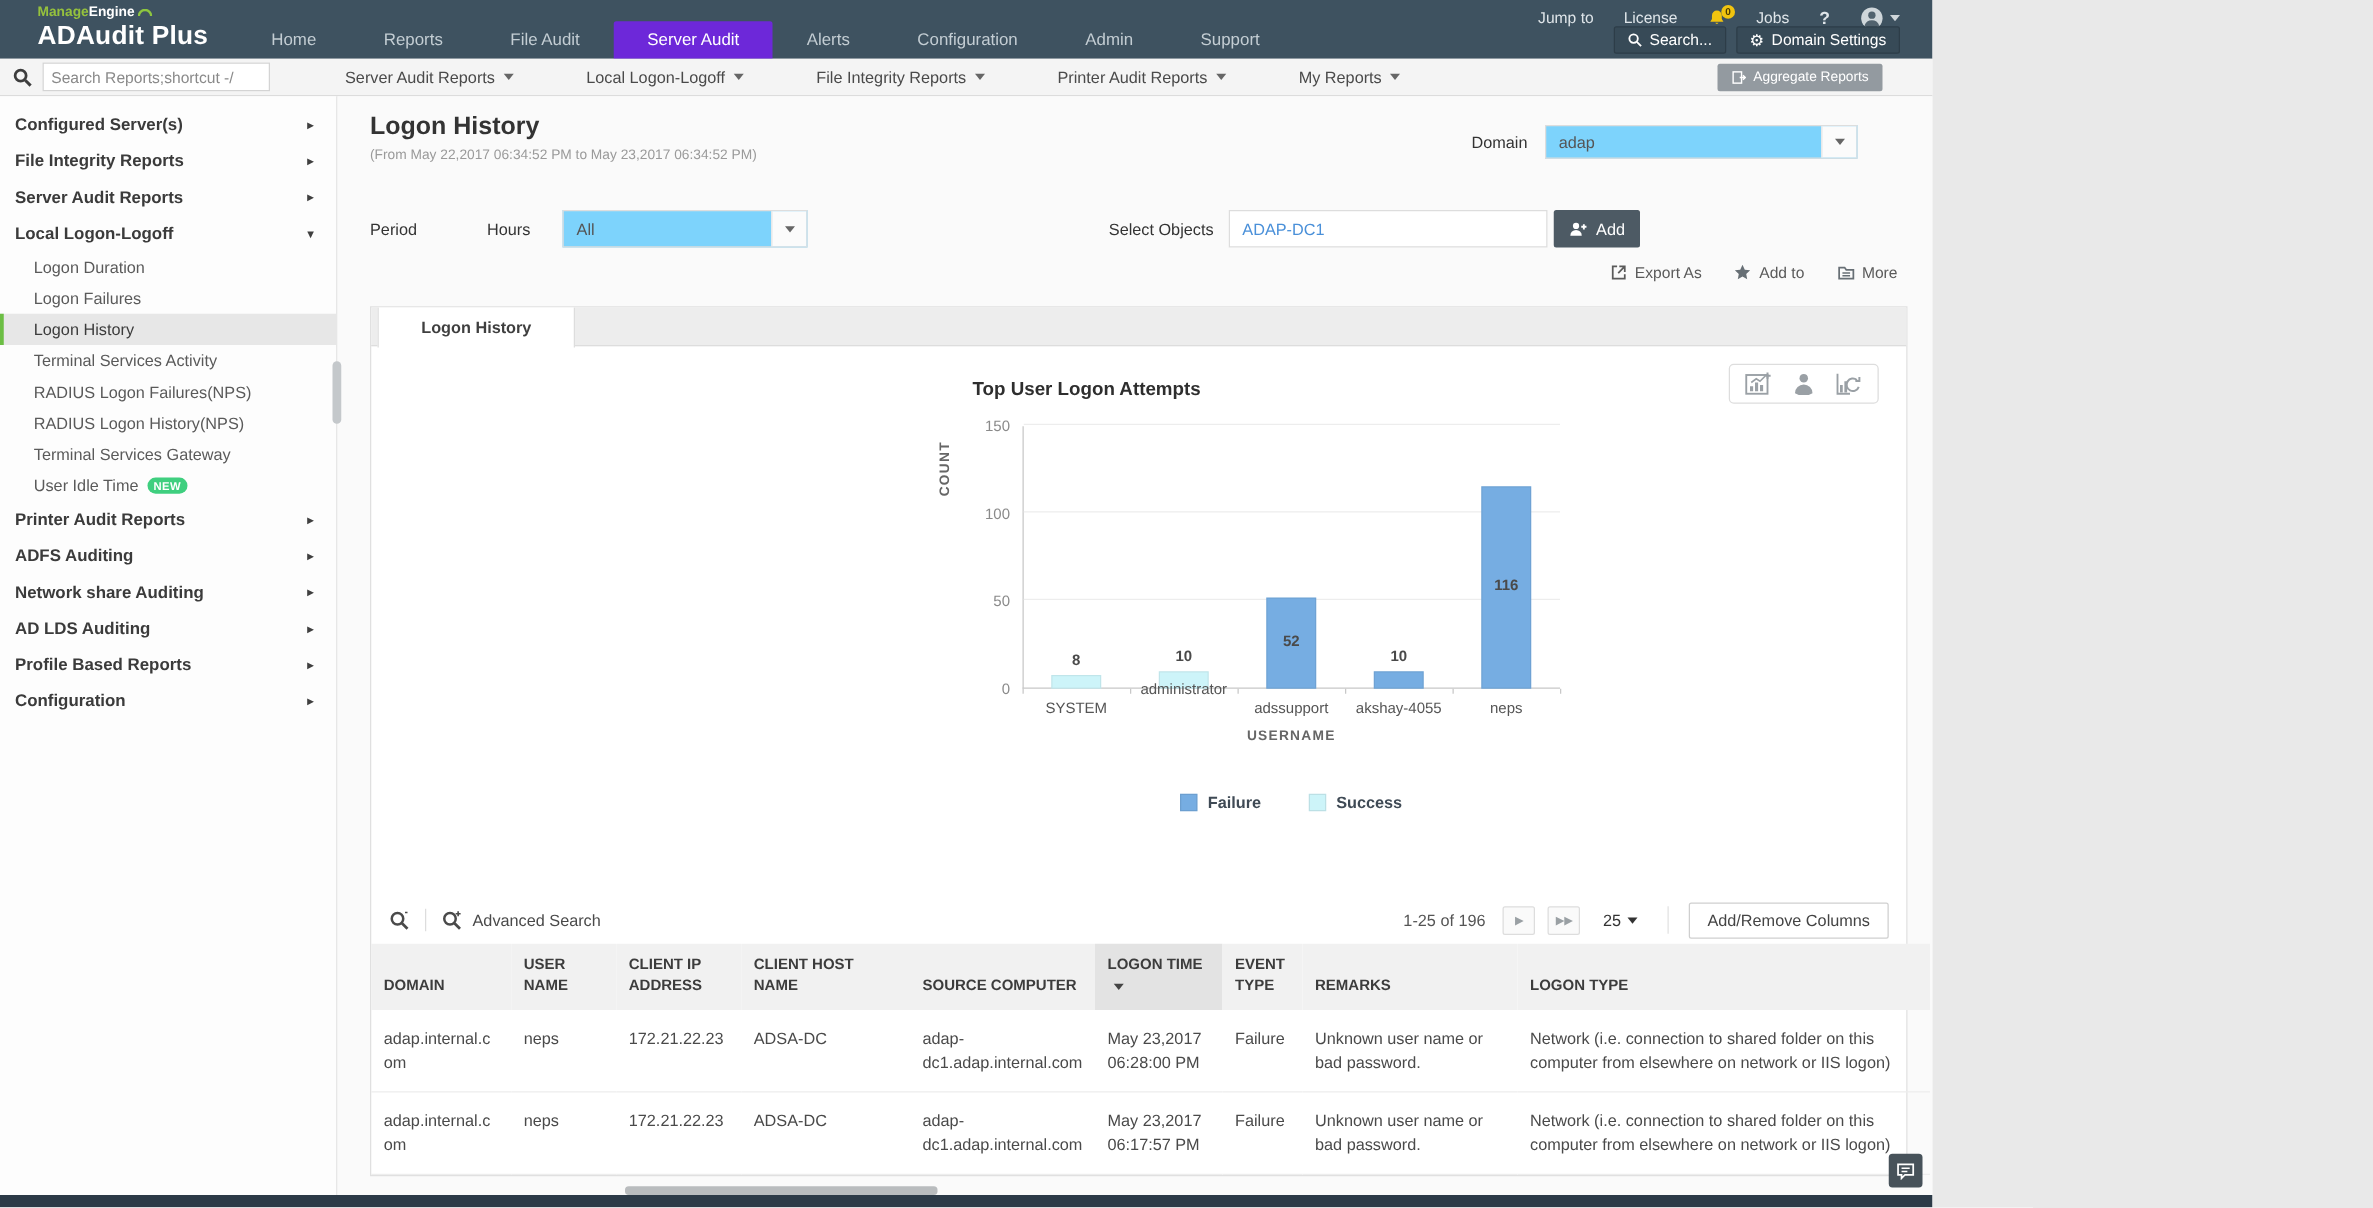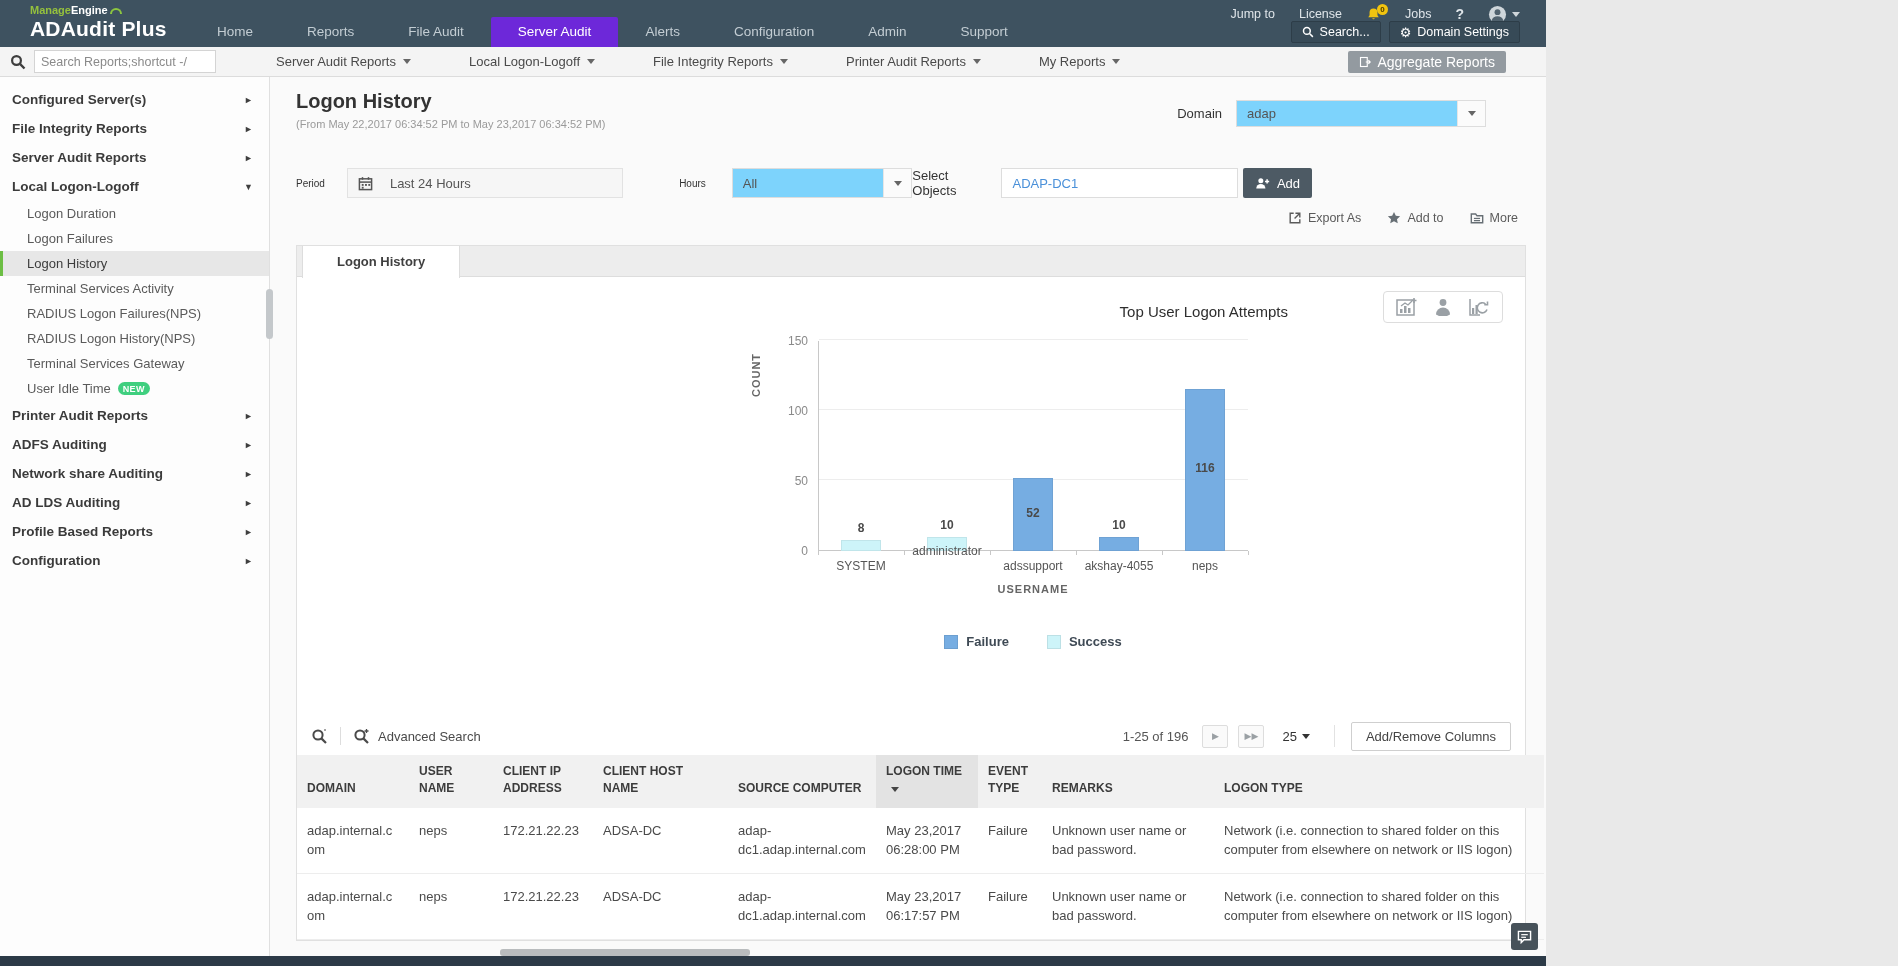--- a/index.html
+++ b/index.html
@@ -29,21 +29,21 @@
   .gear { font-size:13px; line-height:1; }
 
   
   .reportbar { height:30px; background:#f4f4f4; border-bottom:1px solid #dcdcdc; display:flex; align-items:center; position:relative; }
   .rb-search-icon { margin:0 8px 0 10px; display:inline-flex; }
   .rb-input { width:182px; height:23px; border:1px solid #d4d4d4; background:#fff; font-size:12.5px; color:#555; padding:0 6px; font-family:inherit; }
   .rb-input::placeholder { color:#8a8a8a; }
   .rb-menus { display:flex; margin-left:60px; gap:58px; }
   .rb-menu { font-size:13px; color:#4a4a4a; display:inline-flex; align-items:center; gap:7px; cursor:pointer; white-space:nowrap; }
   .tri { width:0; height:0; border-left:4px solid transparent; border-right:4px solid transparent; border-top:5px solid #666; display:inline-block; }
-  .rb-aggregate { position:absolute; right:40px; top:4px; display:inline-flex; align-items:center; gap:6px; background:#939aa0; border:none; color:#fff; font-size:14px; height:22px; padding:0 11px; border-radius:2px; cursor:pointer; font-family:inherit; }
+  .rb-aggregate { position:absolute; right:40px; top:4px; display:inline-flex; align-items:center; gap:6px; background:#939aa0; border:none; color:#fff; font-size:11px; height:22px; padding:0 11px; border-radius:2px; cursor:pointer; font-family:inherit; }
 
   
   .layout { display:flex; height:879px; }
   .sidebar { width:270px; background:#fdfdfd; border-right:1px solid #e0e0e0; padding-top:8px; position:relative; flex-shrink:0; }
   .s-item { display:flex; align-items:center; justify-content:space-between; cursor:pointer; padding:0 16px 0 12px; }
   .s-item.lvl0 { height:29px; font-size:13.5px; font-weight:bold; color:#3b3b3b;gap:32px; }
   .s-item.lvl1 { height:25px; font-size:13px; color:#5a5a5a; padding-left:27px; }
   .s-item.lvl1.active { background:#e7e7e7; border-left:3px solid #6cbe44; padding-left:24px; color:#3c3c3c; }
   .s-caret { font-size:9px; color:#3f3f3f; }
   .s-label-wrap { display:flex; align-items:center; gap:7px; }
@@ -55,41 +55,41 @@
   .report-header { padding-top:13px; display:flex; justify-content:space-between; }
   .page-title { font-size:20px; font-weight:bold; color:#333; }
   .page-sub { font-size:11px; color:#9a9a9a; margin-top:5px; }
   .domain-row { display:flex; align-items:center; gap:14px; margin-right:40px; margin-top:6px; }
   .domain-label { font-size:13px; color:#333; }
   .select-box { width:250px; height:27px; background:#7dd3fc; border:1px solid #ddd; display:flex; align-items:center; }
   .select-text { flex:1; font-size:13px; color:#555; padding:0 10px; }
   .select-chev { width:28px; height:100%; display:flex; align-items:center; justify-content:center; border-left:1px solid #e6e6e6; background:#fbfbfb; }
 
   .filter-row { margin-top:38px; display:flex; align-items:center; }
-  .f-label { font-size:10px; color:#333; }
+  .f-label { font-size:13px; color:#333; }
   .period-box { margin-left:22px; width:300px; height:30px; background:#f6f6f6; border:1px solid #e2e2e2; display:flex; align-items:center; }
   .period-cal { width:36px; height:100%; display:flex; align-items:center; justify-content:center; }
   .period-text { font-size:13px; color:#555; padding-left:6px; }
   .hours-label { margin-left:56px; }
   .hours-select { margin-left:26px; width:196px; height:30px; }
   .so-label { margin-left:auto; font-size:13px; color:#333; }
   .so-input { margin-left:12px; width:255px; height:30px; background:#fff; border:1px solid #ddd; display:flex; align-items:center; padding:0 10px; }
   .so-value { font-size:13px; color:#4a90d9; }
   .add-btn { margin-left:5px; margin-right:214px; height:30px; background:#4d5a64; color:#fff; border:none; font-size:13px; padding:0 12px; display:inline-flex; align-items:center; gap:7px; cursor:pointer; border-radius:2px; font-family:inherit; }
 
   .action-row { margin-top:13px; display:flex; justify-content:flex-end; gap:26px; margin-right:8px; }
   .action-item { display:inline-flex; align-items:center; gap:6px; font-size:12.5px; color:#5a5a5a; cursor:pointer; }
 
   .panel { margin-top:20px; background:#fff; border:1px solid #e0e0e0; }
   .tabstrip { height:31px; background:#ededed; border-bottom:1px solid #ddd; display:flex; }
   .panel-tab { background:#fff; border-right:1px solid #ddd; border-left:1px solid #ddd; margin-left:5px; height:32px; line-height:31px; padding:0 34px; font-size:13px; font-weight:bold; color:#3f3f3f; position:relative; z-index:2; cursor:pointer; }
 
   
   .chart-wrap { position:relative; height:440px; }
-  .chart-title { position:absolute; top:26px; text-align:right; font-size:15px; font-weight:normal; color:#2e2e2e; }
+  .chart-title { position:absolute; top:26px; text-align:left; font-size:15px; font-weight:bold; color:#2e2e2e; }
   .chart-tools { position:absolute; right:22px; top:14px; border:1px solid #ddd; border-radius:4px; padding:5px 12px; display:flex; gap:16px; align-items:center; }
   .ylabel { position:absolute; font-size:11px; font-weight:bold; color:#666; letter-spacing:1px; transform:rotate(-90deg); transform-origin:center; }
   .ytick { position:absolute; width:50px; text-align:right; font-size:12px; color:#8a8a8a; }
   .plot { position:absolute; border-left:1px solid #c8c8c8; border-bottom:1px solid #c8c8c8; }
   .gridline { position:absolute; left:0; right:0; height:1px; background:#ededed; }
   .bar { position:absolute; border:1px solid rgba(0,0,0,0.06); }
   .bar-label { position:absolute; text-align:center; font-size:12px; font-weight:bold; color:#4a4a4a; }
   .xtick { position:absolute; text-align:center; font-size:12px; color:#555; }
   .xtickmark { position:absolute; width:1px; height:4px; background:#c8c8c8; }
   .xlabel { position:absolute; text-align:center; font-size:11px; font-weight:bold; color:#666; letter-spacing:1px; }
@@ -333,35 +333,20 @@
             <span class="select-text">adap</span>
             <span class="select-chev">
                 <i class="tri"></i>
               </span>
           </div>
         </div>
       </div>
 
       <div class="filter-row">
         <span class="f-label">Period</span>
-        <div class="period-box">
-          <span class="period-cal">
-            <svg width="15" height="15" viewBox="0 0 16 16">
-                <rect x="1.5" y="3" width="13" height="11.5" fill="none" stroke="#555" stroke-width="1.6"></rect>
-                <line x1="1.5" y1="6.5" x2="14.5" y2="6.5" stroke="#555" stroke-width="1.6"></line>
-                <line x1="4.8" y1="1.2" x2="4.8" y2="4" stroke="#555" stroke-width="1.6"></line>
-                <line x1="11.2" y1="1.2" x2="11.2" y2="4" stroke="#555" stroke-width="1.6"></line>
-                <rect x="4" y="8.5" width="2" height="2" fill="#555"></rect>
-                <rect x="7.5" y="8.5" width="2" height="2" fill="#555"></rect>
-                <rect x="11" y="8.5" width="2" height="2" fill="#555"></rect>
-                <rect x="4" y="11.5" width="2" height="2" fill="#555"></rect>
-              </svg>
-          </span>
-          <span class="period-text">Last 24 Hours</span>
-        </div>
         <span class="f-label hours-label">Hours</span>
         <div class="select-box hours-select">
           <span class="select-text">All</span>
           <span class="select-chev">
               <i class="tri"></i>
             </span>
         </div>
         <span class="so-label">Select Objects</span>
         <div class="so-input">
           <span class="so-value">ADAP-DC1</span>

